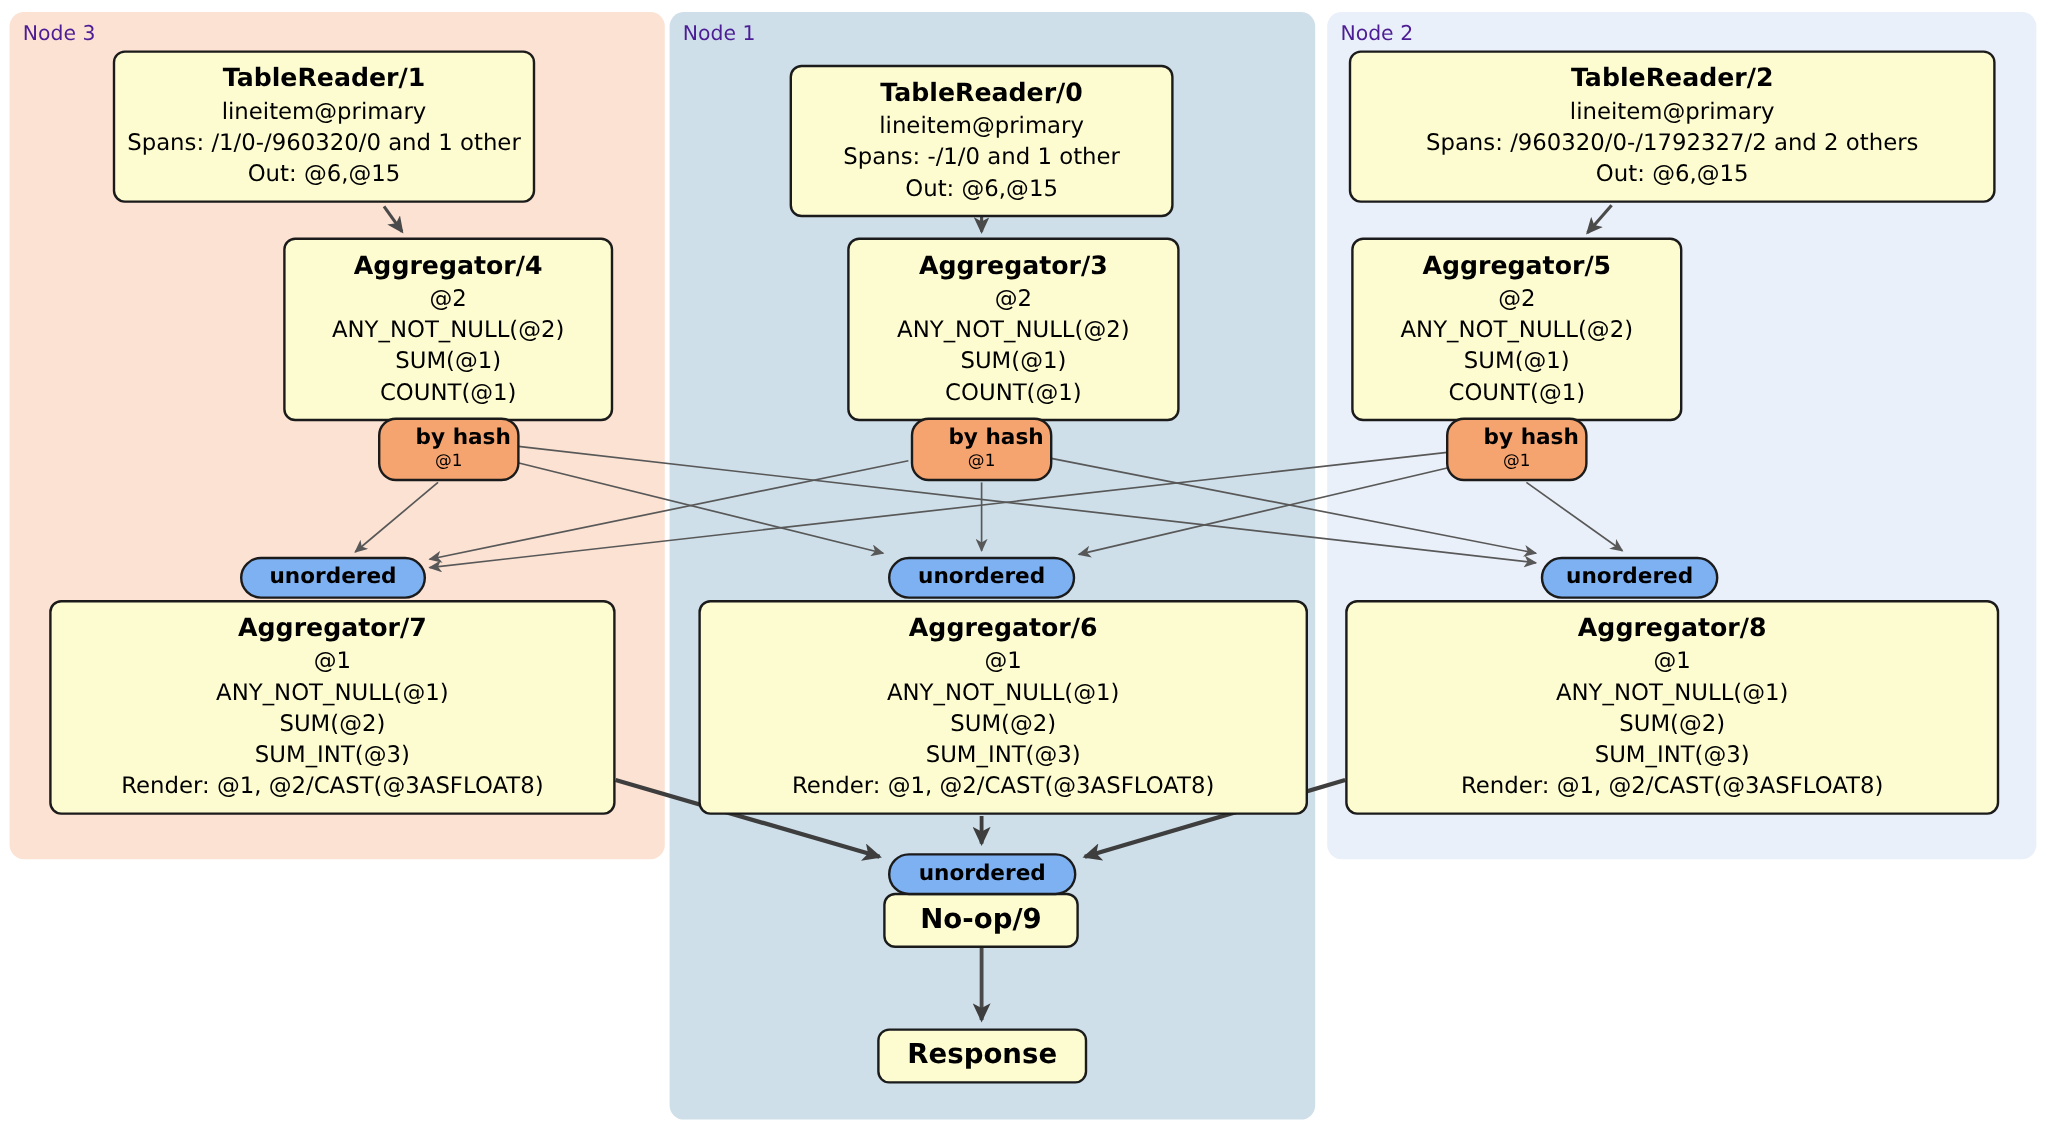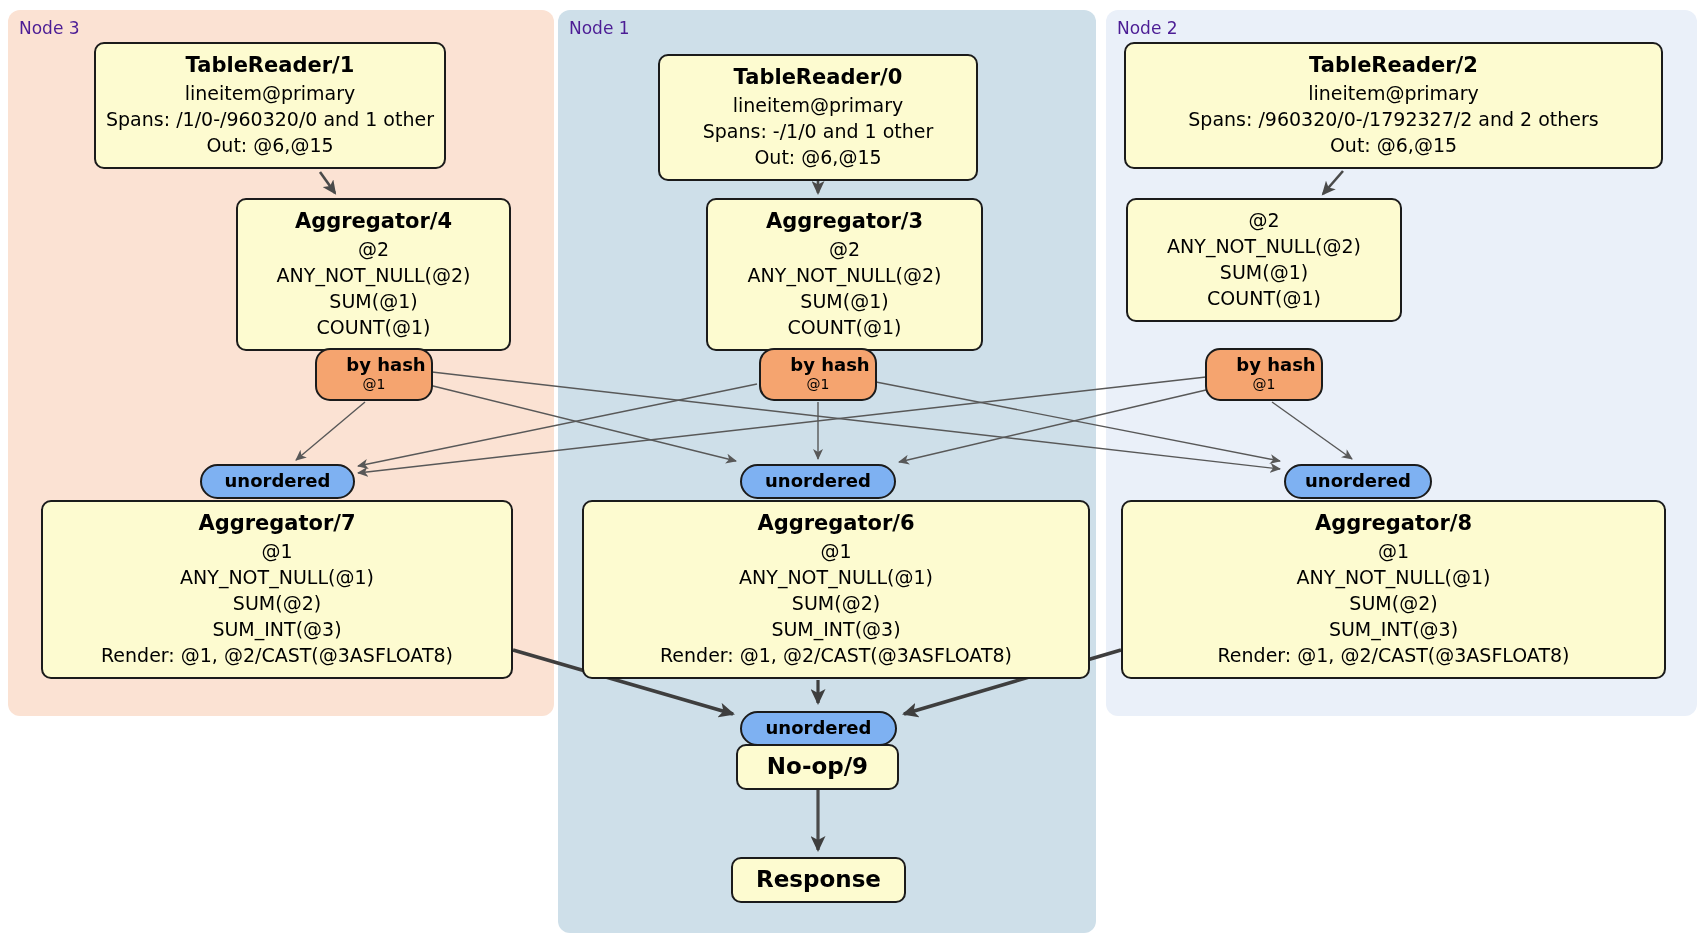--- a/index.html
+++ b/index.html
@@ -141,20 +141,21 @@
     <div class="bline">COUNT(@1)</div>
   </div>
   <div class="box" id="agg3">
     <div class="btitle">Aggregator/3</div>
     <div class="bline">@2</div>
     <div class="bline">ANY_NOT_NULL(@2)</div>
     <div class="bline">SUM(@1)</div>
     <div class="bline">COUNT(@1)</div>
   </div>
   <div class="box" id="agg5">
+    <div class="btitle">Aggregator/5</div>
     <div class="bline">@2</div>
     <div class="bline">ANY_NOT_NULL(@2)</div>
     <div class="bline">SUM(@1)</div>
     <div class="bline">COUNT(@1)</div>
   </div>
 
   <div class="badge router" id="byhash3">
     <div class="rlabel">by hash</div>
     <div class="rsub">@1</div>
   </div>

